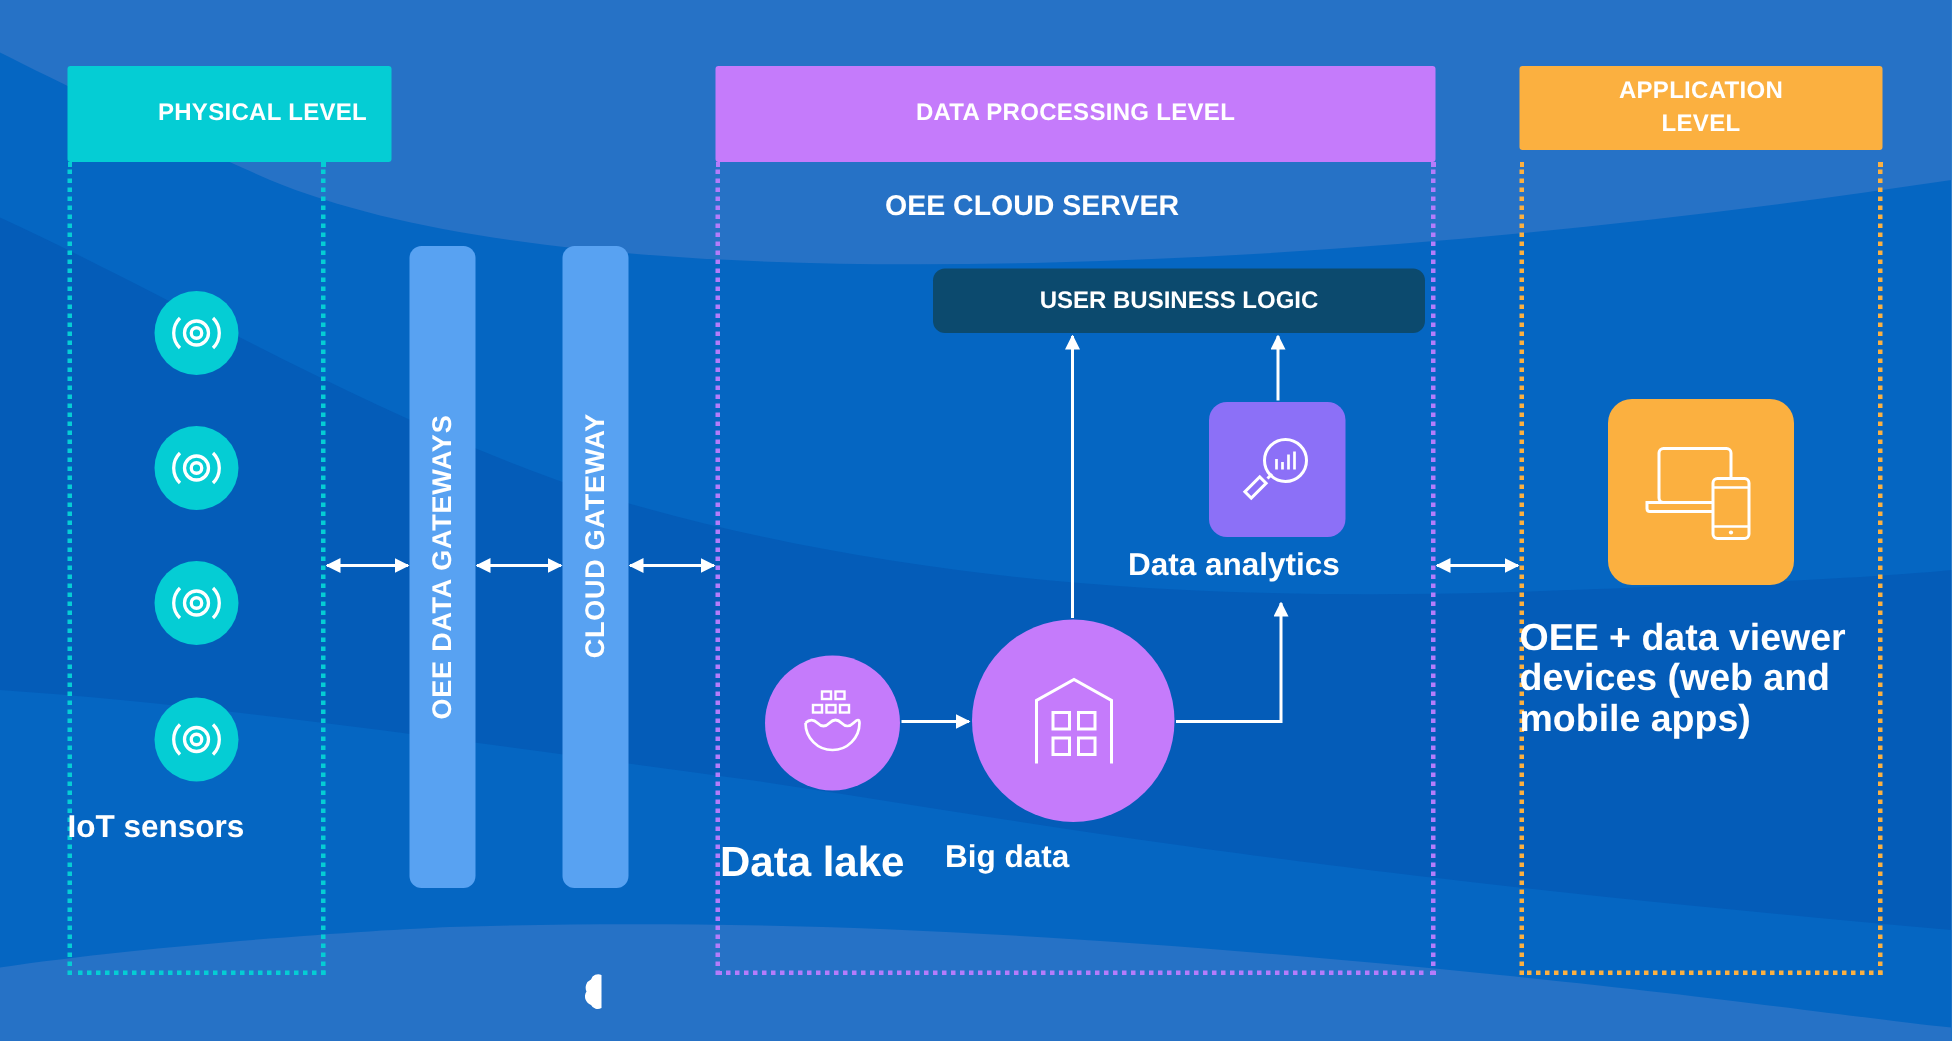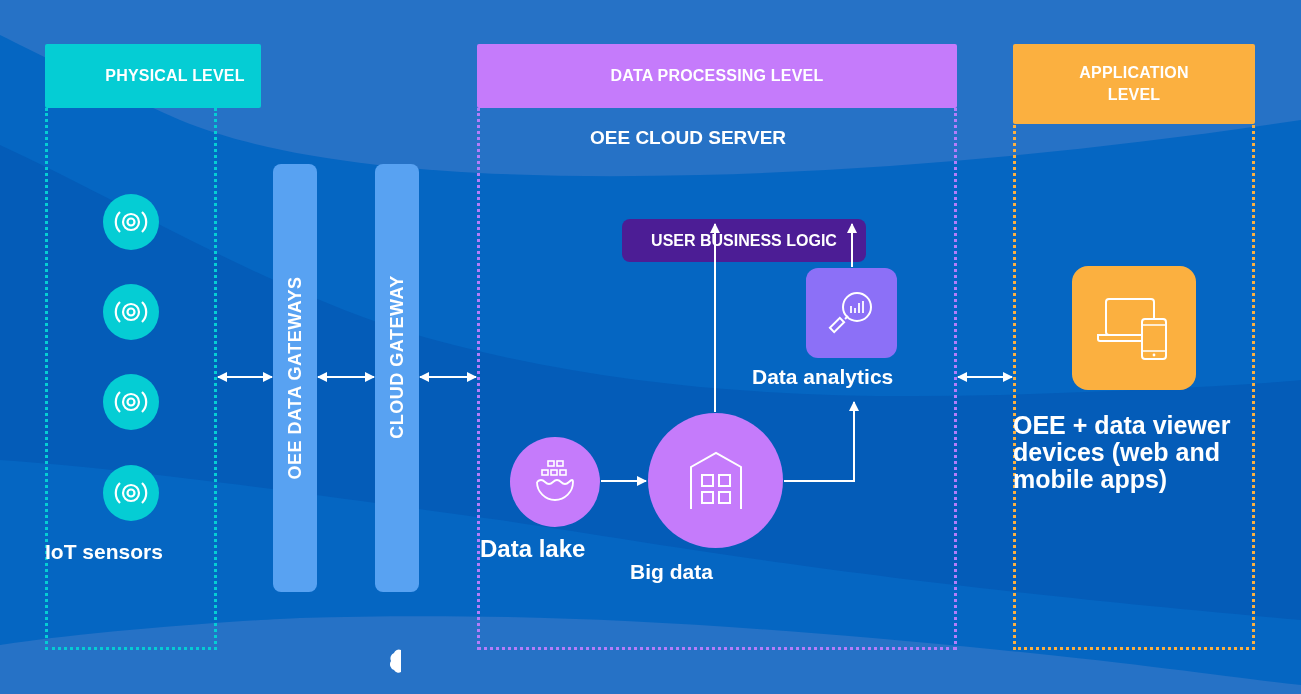--- a/index.html
+++ b/index.html
@@ -81,21 +81,21 @@
     </svg>
   </div>
 
   <div class="level-header" style="left:477px; top:44px; width:480px; height:64px; background:#c57bfb;">
     <span>DATA PROCESSING LEVEL</span>
   </div>
   <div class="dotted" style="left:477px; top:108px; width:480px; height:542px; border-color:#b47cfb;"></div>
 
   <div class="label" style="left:590px; top:127px; width:255px; font-size:19px;">OEE CLOUD SERVER</div>
 
-  <div class="tile" style="left:622px; top:179px; width:244px; height:43px; background:#4c1d95; border-radius:8px;margin-top:40px;">
+  <div class="tile" style="left:622px; top:179px; width:328px; height:43px; background:#0c4a6e; border-radius:8px;">
     <span style="color:#fff; font-weight:bold; font-size:16px;">USER BUSINESS LOGIC</span>
   </div>
 
   <div class="tile" style="left:806px; top:268px; width:91px; height:90px; background:#8c70f7;">
     <svg width="52" height="52" viewBox="0 0 52 52">
       <circle cx="31" cy="20" r="14" fill="none" stroke="#fff" stroke-width="2"></circle>
       <path d="M25,26 V19 M29,26 V21 M33,26 V16 M37,26 V14" stroke="#fff" stroke-width="1.8"></path>
       <path d="M22,29 L19,32" stroke="#fff" stroke-width="2"></path>
       <rect x="8" y="31" width="6" height="14" transform="rotate(45 11 38)" fill="none" stroke="#fff" stroke-width="2"></rect>
     </svg>
@@ -106,36 +106,36 @@
     <svg width="48" height="48" viewBox="0 0 48 48">
       <rect x="17" y="3" width="6" height="5" fill="none" stroke="#fff" stroke-width="1.6"></rect>
       <rect x="26" y="3" width="6" height="5" fill="none" stroke="#fff" stroke-width="1.6"></rect>
       <rect x="11" y="12" width="6" height="5" fill="none" stroke="#fff" stroke-width="1.6"></rect>
       <rect x="20" y="12" width="6" height="5" fill="none" stroke="#fff" stroke-width="1.6"></rect>
       <rect x="29" y="12" width="6" height="5" fill="none" stroke="#fff" stroke-width="1.6"></rect>
       <path d="M6,24 Q10,20 14,24 Q18,28 22,24 Q26,20 30,24 Q34,28 38,24 Q42,20 42,24" fill="none" stroke="#fff" stroke-width="1.8"></path>
       <path d="M6,24 A18,18 0 0 0 42,24" fill="none" stroke="#fff" stroke-width="1.8"></path>
     </svg>
   </div>
-  <div class="label" style="left:480px; top:535px; width:150px; font-size:24px;">Data lake</div>
+  <div class="label" style="left:480px; top:559px; width:150px; font-size:28px;">Data lake</div>
 
   <div class="circle" style="left:648px; top:413px; width:135px; height:135px;">
     <svg width="60" height="60" viewBox="0 0 60 60">
       <path d="M5,58 V16 L30,2 L55,16 V58" fill="none" stroke="#fff" stroke-width="2"></path>
       <rect x="16" y="24" width="11" height="11" fill="none" stroke="#fff" stroke-width="2"></rect>
       <rect x="33" y="24" width="11" height="11" fill="none" stroke="#fff" stroke-width="2"></rect>
       <rect x="16" y="41" width="11" height="11" fill="none" stroke="#fff" stroke-width="2"></rect>
       <rect x="33" y="41" width="11" height="11" fill="none" stroke="#fff" stroke-width="2"></rect>
     </svg>
   </div>
   <div class="label" style="left:630px; top:558px; width:170px; font-size:21px; line-height:27px;">
     <div>Big data</div>
   </div>
 
-  <div class="level-header" style="left:1013px; top:44px; width:242px; height:80px; background:#fbb040;">
+  <div class="level-header" style="left:1013px; top:44px; width:242px; height:56px; background:#fbb040;">
     <span>
       <div>APPLICATION</div>
       <div>LEVEL</div>
     </span>
   </div>
   <div class="dotted" style="left:1013px; top:108px; width:242px; height:542px; border-color:#fbb040;"></div>
 
   <div class="tile" style="left:1072px; top:266px; width:124px; height:124px; background:#fbb040; border-radius:16px;">
     <svg width="76" height="66" viewBox="0 0 76 66">
       <rect x="10" y="4" width="48" height="36" rx="3" fill="none" stroke="#fff" stroke-width="2"></rect>

